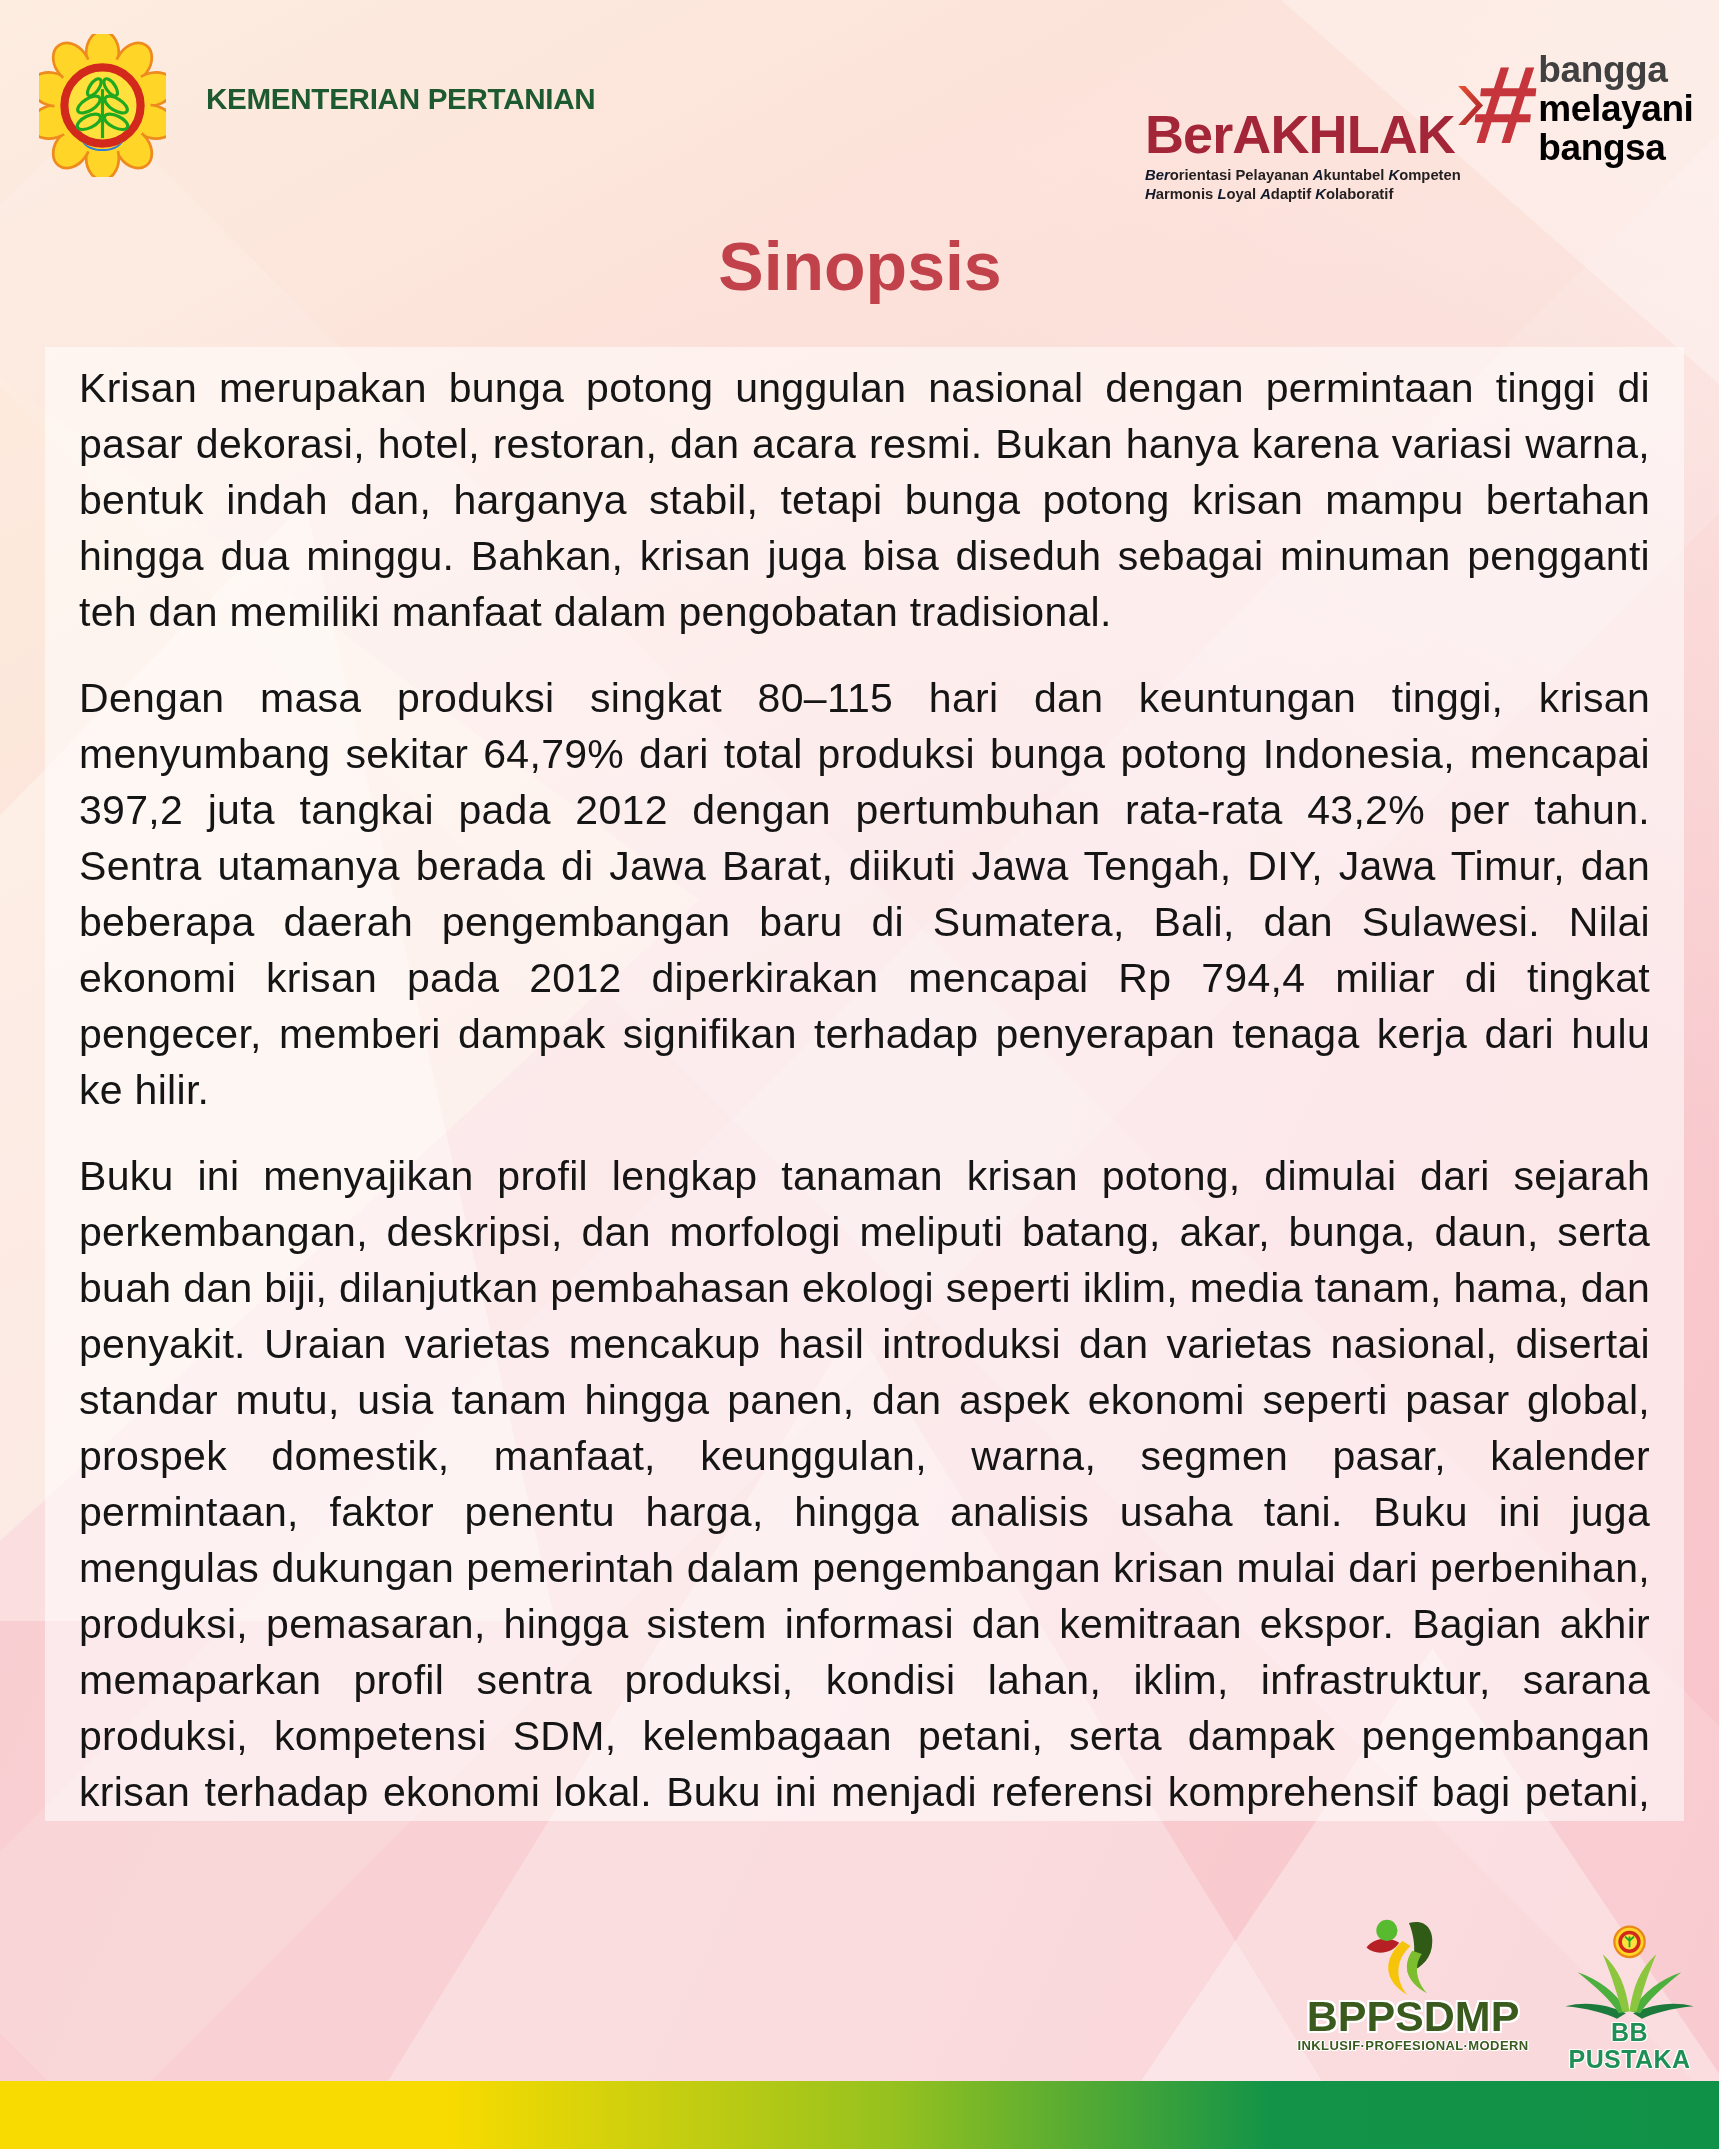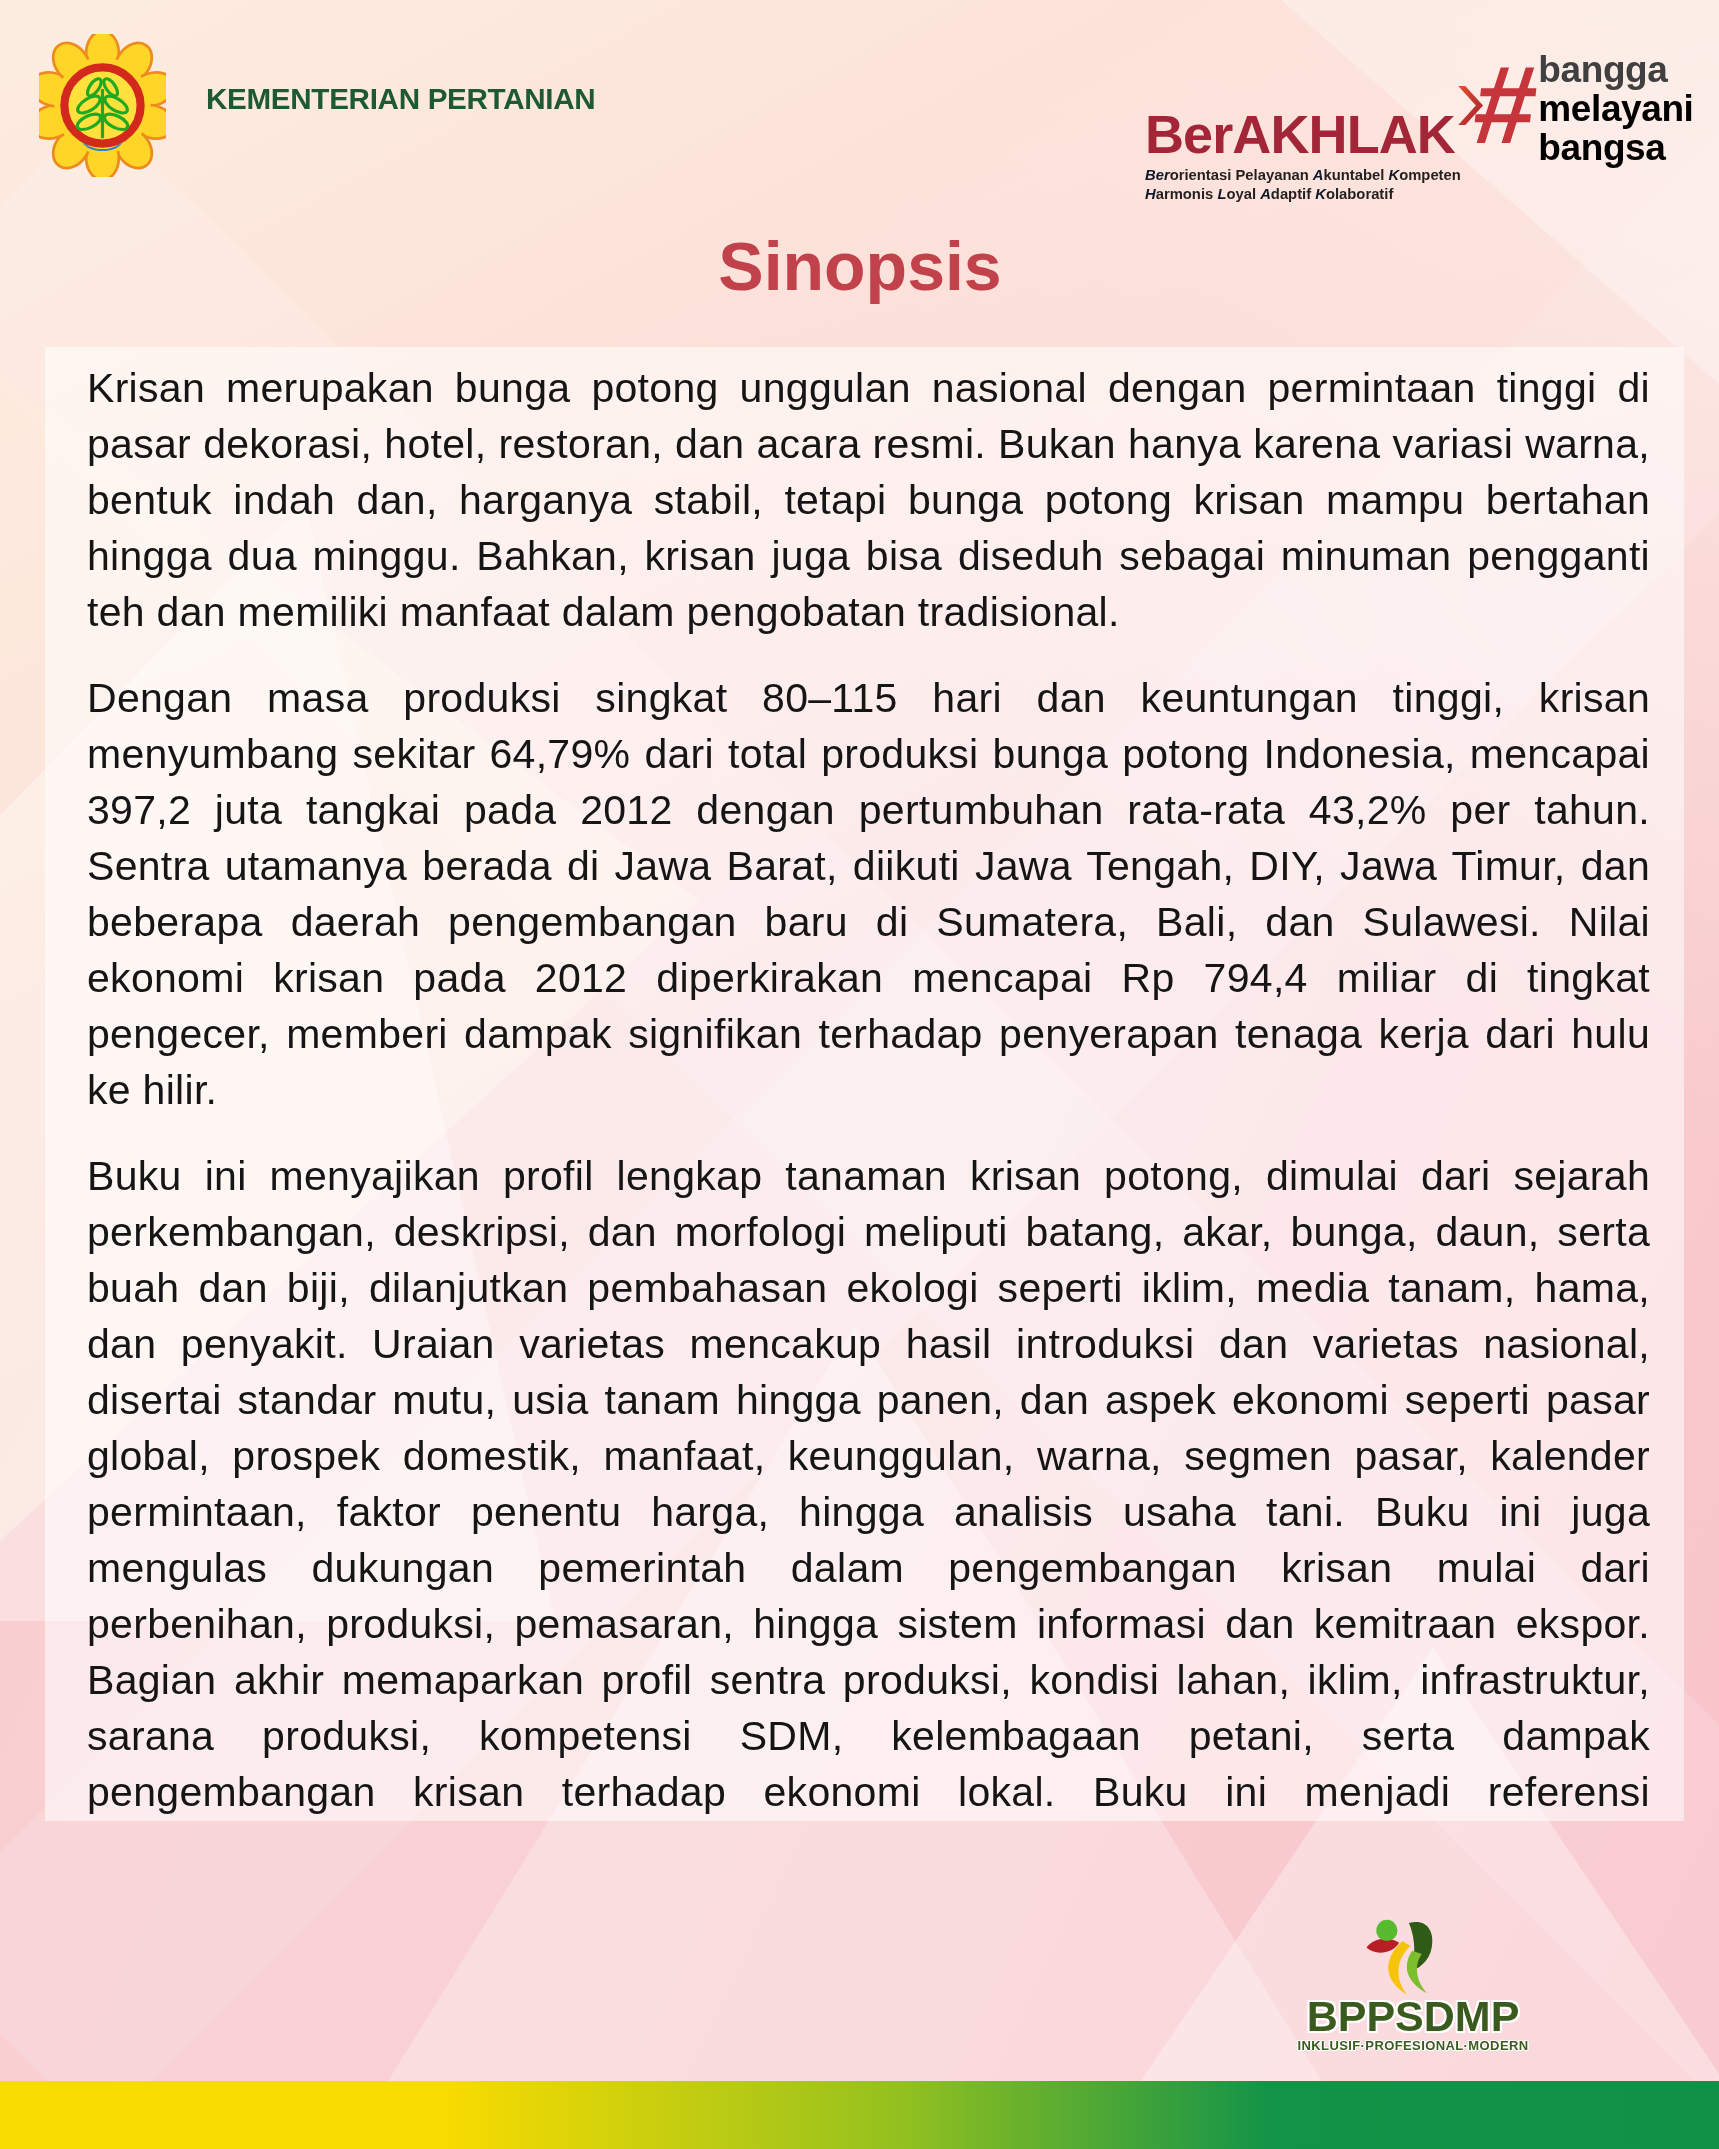--- a/index.html
+++ b/index.html
@@ -48,21 +48,21 @@
   .word-red{color:#000000;}
 
   
   .page-title{position:absolute;left:0;top:226px;width:100%;text-align:center;
     font-size:68px;line-height:81px;font-weight:800;color:#C2424C;letter-spacing:0;}
 
   
   .panel{position:absolute;left:45px;top:347px;width:1639px;height:1474px;
     background:rgba(255,255,255,.55);overflow:hidden;}
   .panel-inner{padding:12.5px 34px 0 34px;}
-  .panel-inner p{margin:0 0 30px 8px;font-size:41px;line-height:56px;letter-spacing:0.3px;
+  .panel-inner p{margin:0 0 30px 0;font-size:41px;line-height:56px;letter-spacing:0.3px;
     color:#151515;text-align:justify;}
 
   
   .bppsdmp{position:absolute;left:1291px;top:1918px;width:244px;text-align:center;}
   .bppsdmp-icon{display:block;margin:0 auto -5.4px auto;width:106px;height:82px;}
   .bppsdmp-name{font-size:43px;line-height:43px;font-weight:800;color:#3A5A1E;letter-spacing:0;
     text-shadow:1.8px 0 0 #fff,-1.8px 0 0 #fff,0 1.8px 0 #fff,0 -1.8px 0 #fff,1.8px 1.8px 0 #fff,-1.8px -1.8px 0 #fff,1.8px -1.8px 0 #fff,-1.8px 1.8px 0 #fff;}
   .bppsdmp-tagline{margin-top:1.8px;font-size:13px;line-height:14.3px;font-weight:800;color:#3A5A1E;letter-spacing:0.4px;
     text-shadow:1.3px 0 0 #fff,-1.3px 0 0 #fff,0 1.3px 0 #fff,0 -1.3px 0 #fff,0.9px 0.9px 0 #fff,-0.9px -0.9px 0 #fff;}
 
@@ -159,17 +159,37 @@
       <path d="M52 28 C28 50 28 76 58 94 C42 74 44 50 62 34 Z" fill="#F6C50B"></path>
       <path d="M60 6 C80 0 92 14 88 36 C85 54 70 64 58 66 C72 48 66 20 60 6 Z" fill="#2F5B17"></path>
       <path d="M8 36 C16 24 36 22 48 30 C40 44 18 46 8 36 Z" fill="#B62025"></path>
       <circle cx="33" cy="15" r="13" fill="#57BA2F"></circle>
       <path d="M64 40 C52 58 56 78 82 92 C66 74 68 54 76 44 Z" fill="#7DBE2E"></path>
     </svg>
     <div class="bppsdmp-name">BPPSDMP</div>
     <div class="bppsdmp-tagline">INKLUSIF·PROFESIONAL·MODERN</div>
   </div>
 
+  <div class="bbpustaka">
+    <svg class="bbpustaka-icon" viewBox="0 0 160 112">
+      <g>
+        <path d="M76 100 C56 90 32 86 8 92 C32 94 54 100 66 106 Z" fill="#1C7A3C"></path>
+        <path d="M78 98 C64 76 46 62 22 54 C44 72 58 84 68 100 Z" fill="#4CAF3E"></path>
+        <path d="M80 98 C76 70 68 50 50 34 C62 62 66 80 72 98 Z" fill="#8CC63F"></path>
+      </g>
+      <g transform="scale(-1,1) translate(-160,0)">
+        <path d="M76 100 C56 90 32 86 8 92 C32 94 54 100 66 106 Z" fill="#1C7A3C"></path>
+        <path d="M78 98 C64 76 46 62 22 54 C44 72 58 84 68 100 Z" fill="#4CAF3E"></path>
+        <path d="M80 98 C76 70 68 50 50 34 C62 62 66 80 72 98 Z" fill="#8CC63F"></path>
+      </g>
+      <g transform="translate(80,20)">
+        <circle r="17" fill="#FFD527" stroke="#E8881A" stroke-width="2.5"></circle>
+        <circle r="10.5" fill="#FFE03C" stroke="#D3281C" stroke-width="4"></circle>
+        <path d="M0 6 V-6 M0 -1 L-5 -6 M0 -1 L5 -6" stroke="#1FA821" stroke-width="2" fill="none"></path>
+      </g>
+    </svg>
+    <div class="bbpustaka-name">BB PUSTAKA</div>
+  </div>
 
   <div class="bottom-bar"></div>
 
 </div>
 
 
 </body></html>

